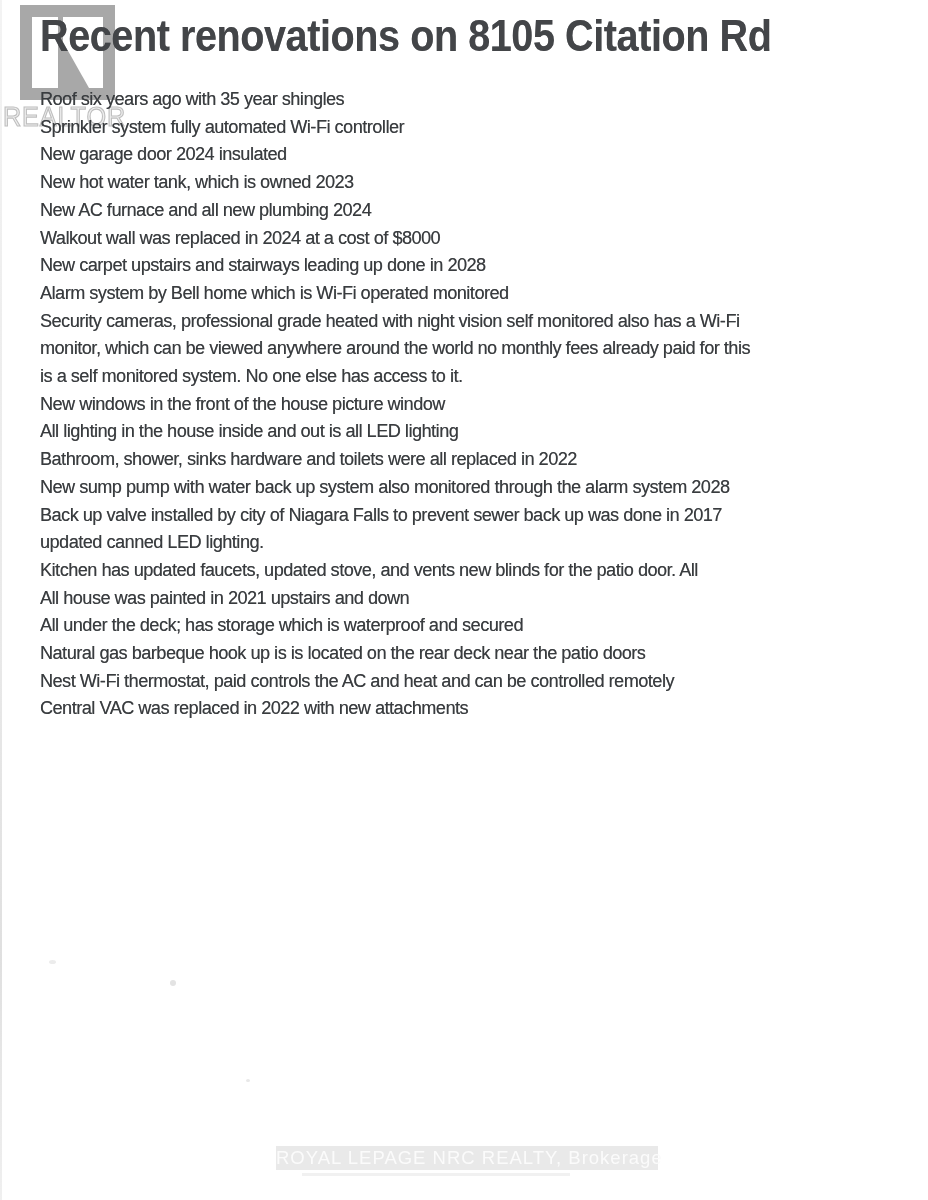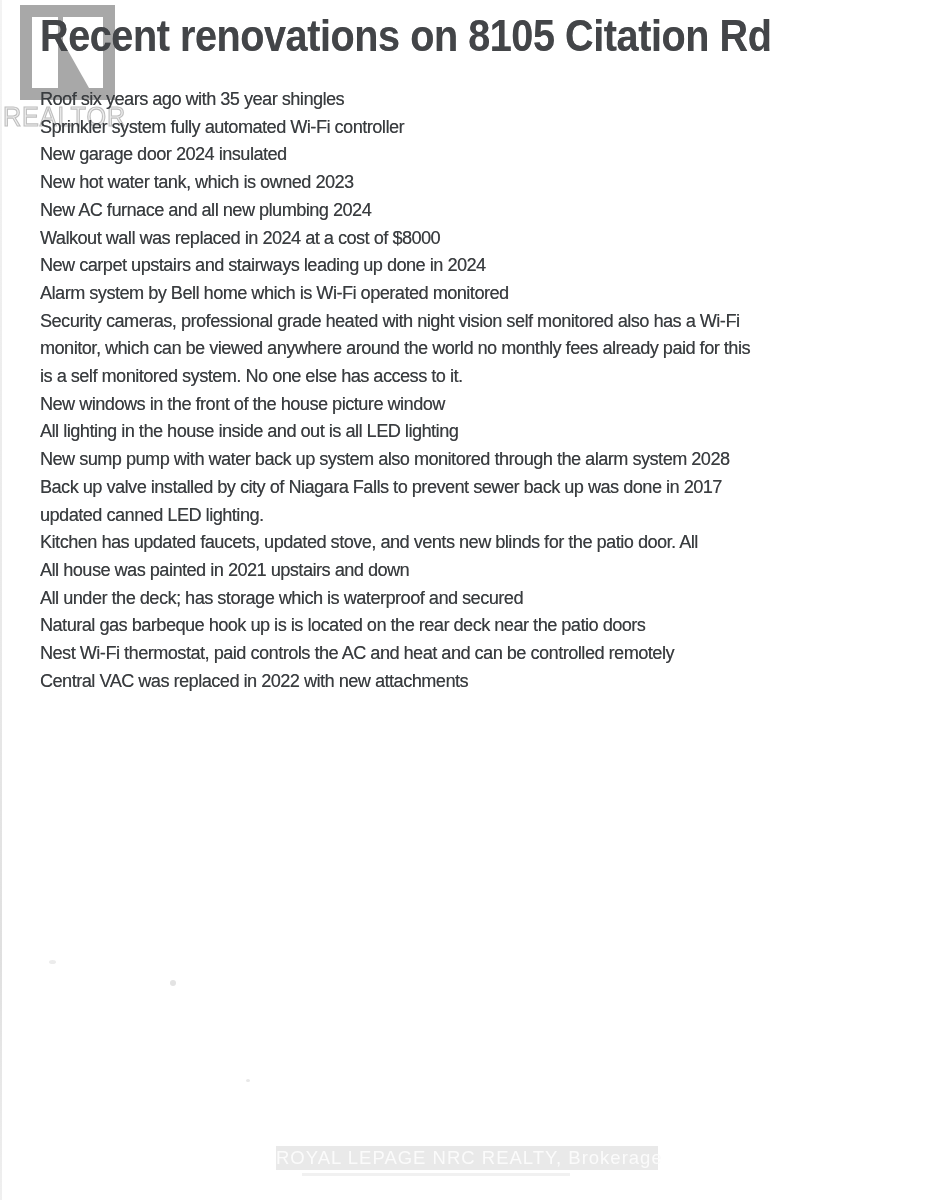--- a/index.html
+++ b/index.html
@@ -128,27 +128,28 @@
 
   <h1 class="doc-title">Recent renovations on 8105 Citation Rd</h1>
 
   <div class="reno-list">
       <div class="reno-line">Roof six years ago with 35 year shingles</div>
       <div class="reno-line">Sprinkler system fully automated Wi-Fi controller</div>
       <div class="reno-line">New garage door 2024 insulated</div>
       <div class="reno-line">New hot water tank, which is owned 2023</div>
       <div class="reno-line">New AC furnace and all new plumbing 2024</div>
       <div class="reno-line">Walkout wall was replaced in 2024 at a cost of $8000</div>
-      <div class="reno-line">New carpet upstairs and stairways leading up done in 2024</div>
+      <div class="reno-line">New carpet upstairs and stairways leading up done in 2028</div>
       <div class="reno-line">Alarm system by Bell home which is Wi-Fi operated monitored</div>
       <div class="reno-line">Security cameras, professional grade heated with night vision self monitored also has a Wi-Fi</div>
       <div class="reno-line">monitor, which can be viewed anywhere around the world no monthly fees already paid for this</div>
       <div class="reno-line">is a self monitored system. No one else has access to it.</div>
       <div class="reno-line">New windows in the front of the house picture window</div>
       <div class="reno-line">All lighting in the house inside and out is all LED lighting</div>
+      <div class="reno-line">Bathroom, shower, sinks hardware and toilets were all replaced in 2022</div>
       <div class="reno-line">New sump pump with water back up system also monitored through the alarm system 2028</div>
       <div class="reno-line">Back up valve installed by city of Niagara Falls to prevent sewer back up was done in 2017</div>
       <div class="reno-line">updated canned LED lighting.</div>
       <div class="reno-line">Kitchen has updated faucets, updated stove, and vents new blinds for the patio door. All</div>
       <div class="reno-line">All house was painted in 2021 upstairs and down</div>
       <div class="reno-line">All under the deck; has storage which is waterproof and secured</div>
       <div class="reno-line">Natural gas barbeque hook up is is located on the rear deck near the patio doors</div>
       <div class="reno-line">Nest Wi-Fi thermostat, paid controls the AC and heat and can be controlled remotely</div>
       <div class="reno-line">Central VAC was replaced in 2022 with new attachments</div>
     </div>

